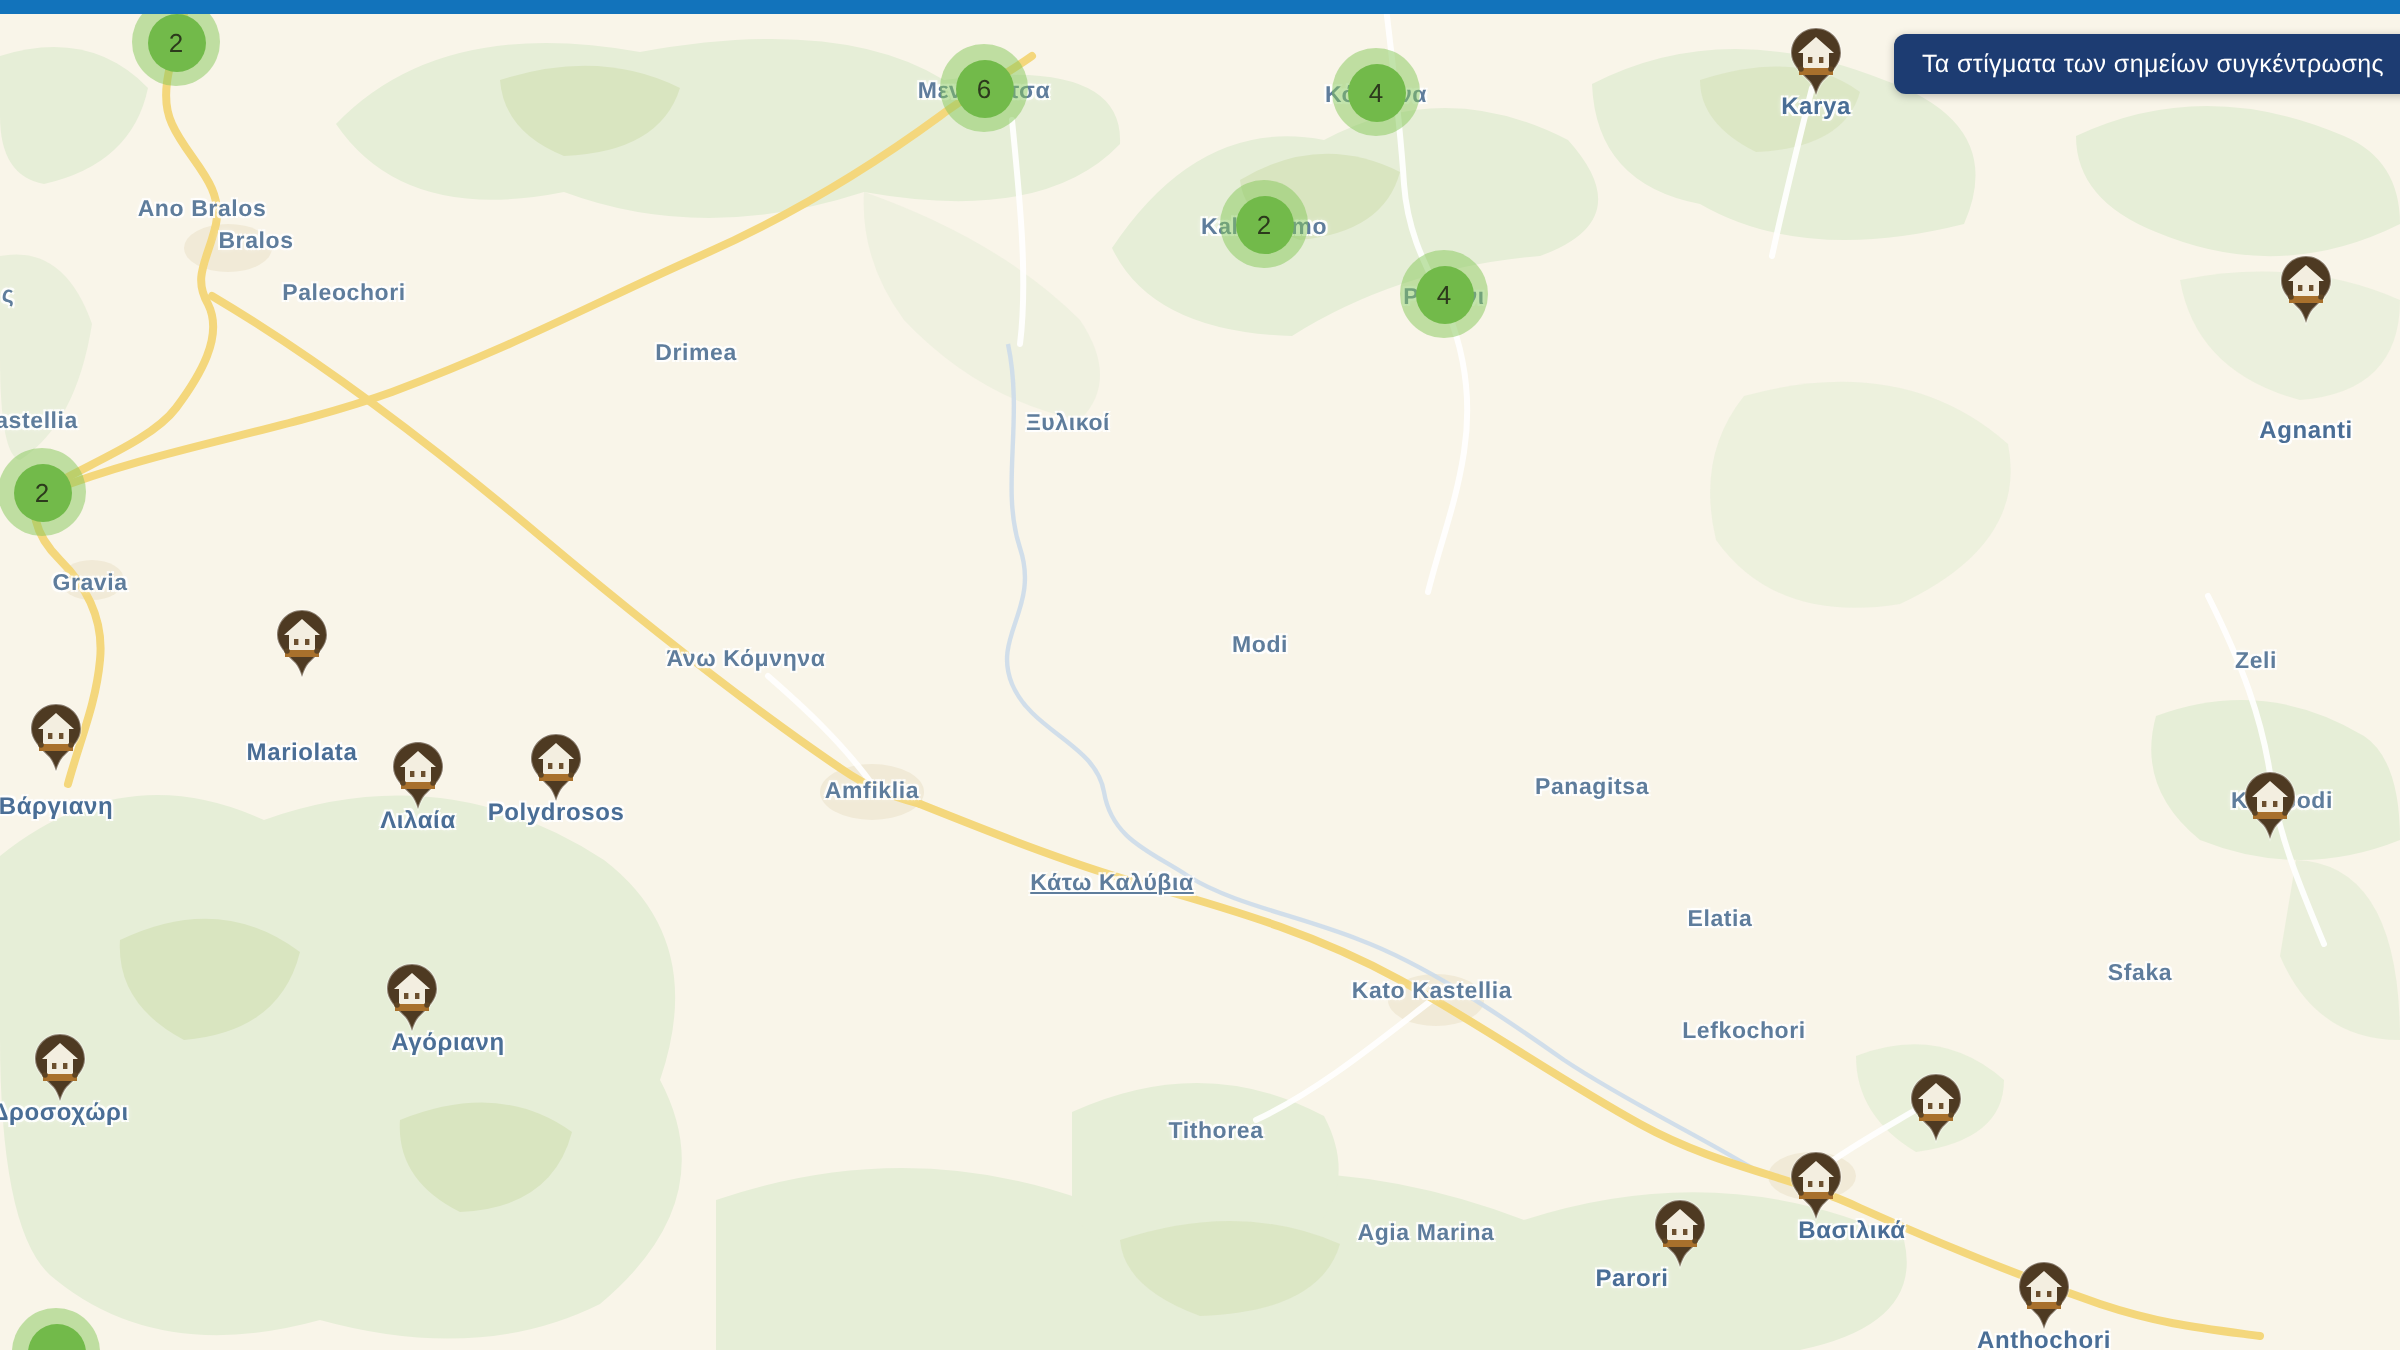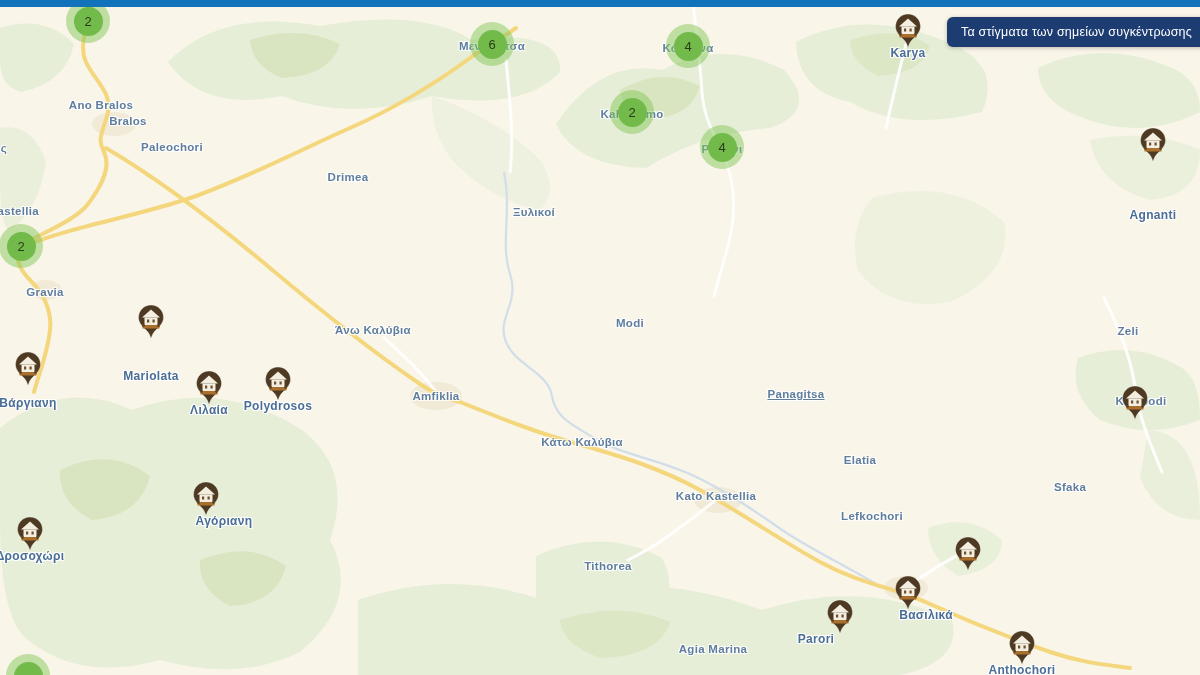--- a/index.html
+++ b/index.html
@@ -103,32 +103,32 @@
 
   <div id="labels-layer">
       <div class="town-label" style="left: 101px; top: 105px;">Ano Bralos</div>
       <div class="town-label" style="left: 128px; top: 121px;">Bralos</div>
       <div class="town-label" style="left: 172px; top: 147px;">Paleochori</div>
       <div class="town-label" style="left: 4px; top: 148px;">ς</div>
       <div class="town-label" style="left: 14px; top: 211px;">Kastellia</div>
       <div class="town-label" style="left: 45px; top: 292px;">Gravia</div>
       <div class="town-label" style="left: 348px; top: 177px;">Drimea</div>
       <div class="town-label" style="left: 534px; top: 212px;">Ξυλικοί</div>
-      <div class="town-label" style="left: 373px; top: 330px;">Άνω Καλύβια</div>
+      <div class="town-label" style="left: 373px; top: 330px;">Άνω Κόμνηνα</div>
       <div class="town-label" style="left: 630px; top: 323px;">Modi</div>
       <div class="town-label" style="left: 436px; top: 396px;">Amfiklia</div>
-      <div class="town-label" style="left: 582px; top: 442px;">Κάτω Καλύβια</div>
-      <div class="town-label" style="left: 796px; top: 394px; text-decoration: underline;">Panagitsa</div>
+      <div class="town-label" style="left: 556px; top: 442px; text-decoration: underline;">Κάτω Καλύβια</div>
+      <div class="town-label" style="left: 796px; top: 394px;">Panagitsa</div>
       <div class="town-label" style="left: 860px; top: 432px; margin-top: 28px;">Elatia</div>
       <div class="town-label" style="left: 1128px; top: 331px;">Zeli</div>
       <div class="town-label" style="left: 1070px; top: 487px;">Sfaka</div>
       <div class="town-label" style="left: 716px; top: 496px;">Kato Kastellia</div>
       <div class="town-label" style="left: 872px; top: 516px;">Lefkochori</div>
       <div class="town-label" style="left: 608px; top: 566px;">Tithorea</div>
-      <div class="town-label" style="left: 713px; top: 617px; margin-top: 32px;">Agia Marina</div>
+      <div class="town-label" style="left: 713px; top: 617px;">Agia Marina</div>
       <div class="town-label" style="left: 492px; top: 46px;">Μενδενίτσα</div>
       <div class="town-label" style="left: 688px; top: 48px;">Κόμνηνα</div>
       <div class="town-label" style="left: 632px; top: 114px;">Kallidromo</div>
       <div class="town-label" style="left: 722px; top: 149px;">Ρεγκίνι</div>
       <div class="town-label" style="left: 1141px; top: 401px;">Kalapodi</div>
     </div>
   <div id="markers-layer">
       <div class="pin" style="left: 908px; top: 26px;">
   <svg width="28" height="36" viewBox="0 0 28 36">
     <path d="M14 1 C7 1 1.5 6.5 1.5 13.5 C1.5 19 6 23 10.5 27.5 C12 29.2 13 31.5 14 34.5 C15 31.5 16 29.2 17.5 27.5 C22 23 26.5 19 26.5 13.5 C26.5 6.5 21 1 14 1 Z" fill="#4e3a22" stroke="rgba(255,255,255,0.35)" stroke-width="1"></path>

